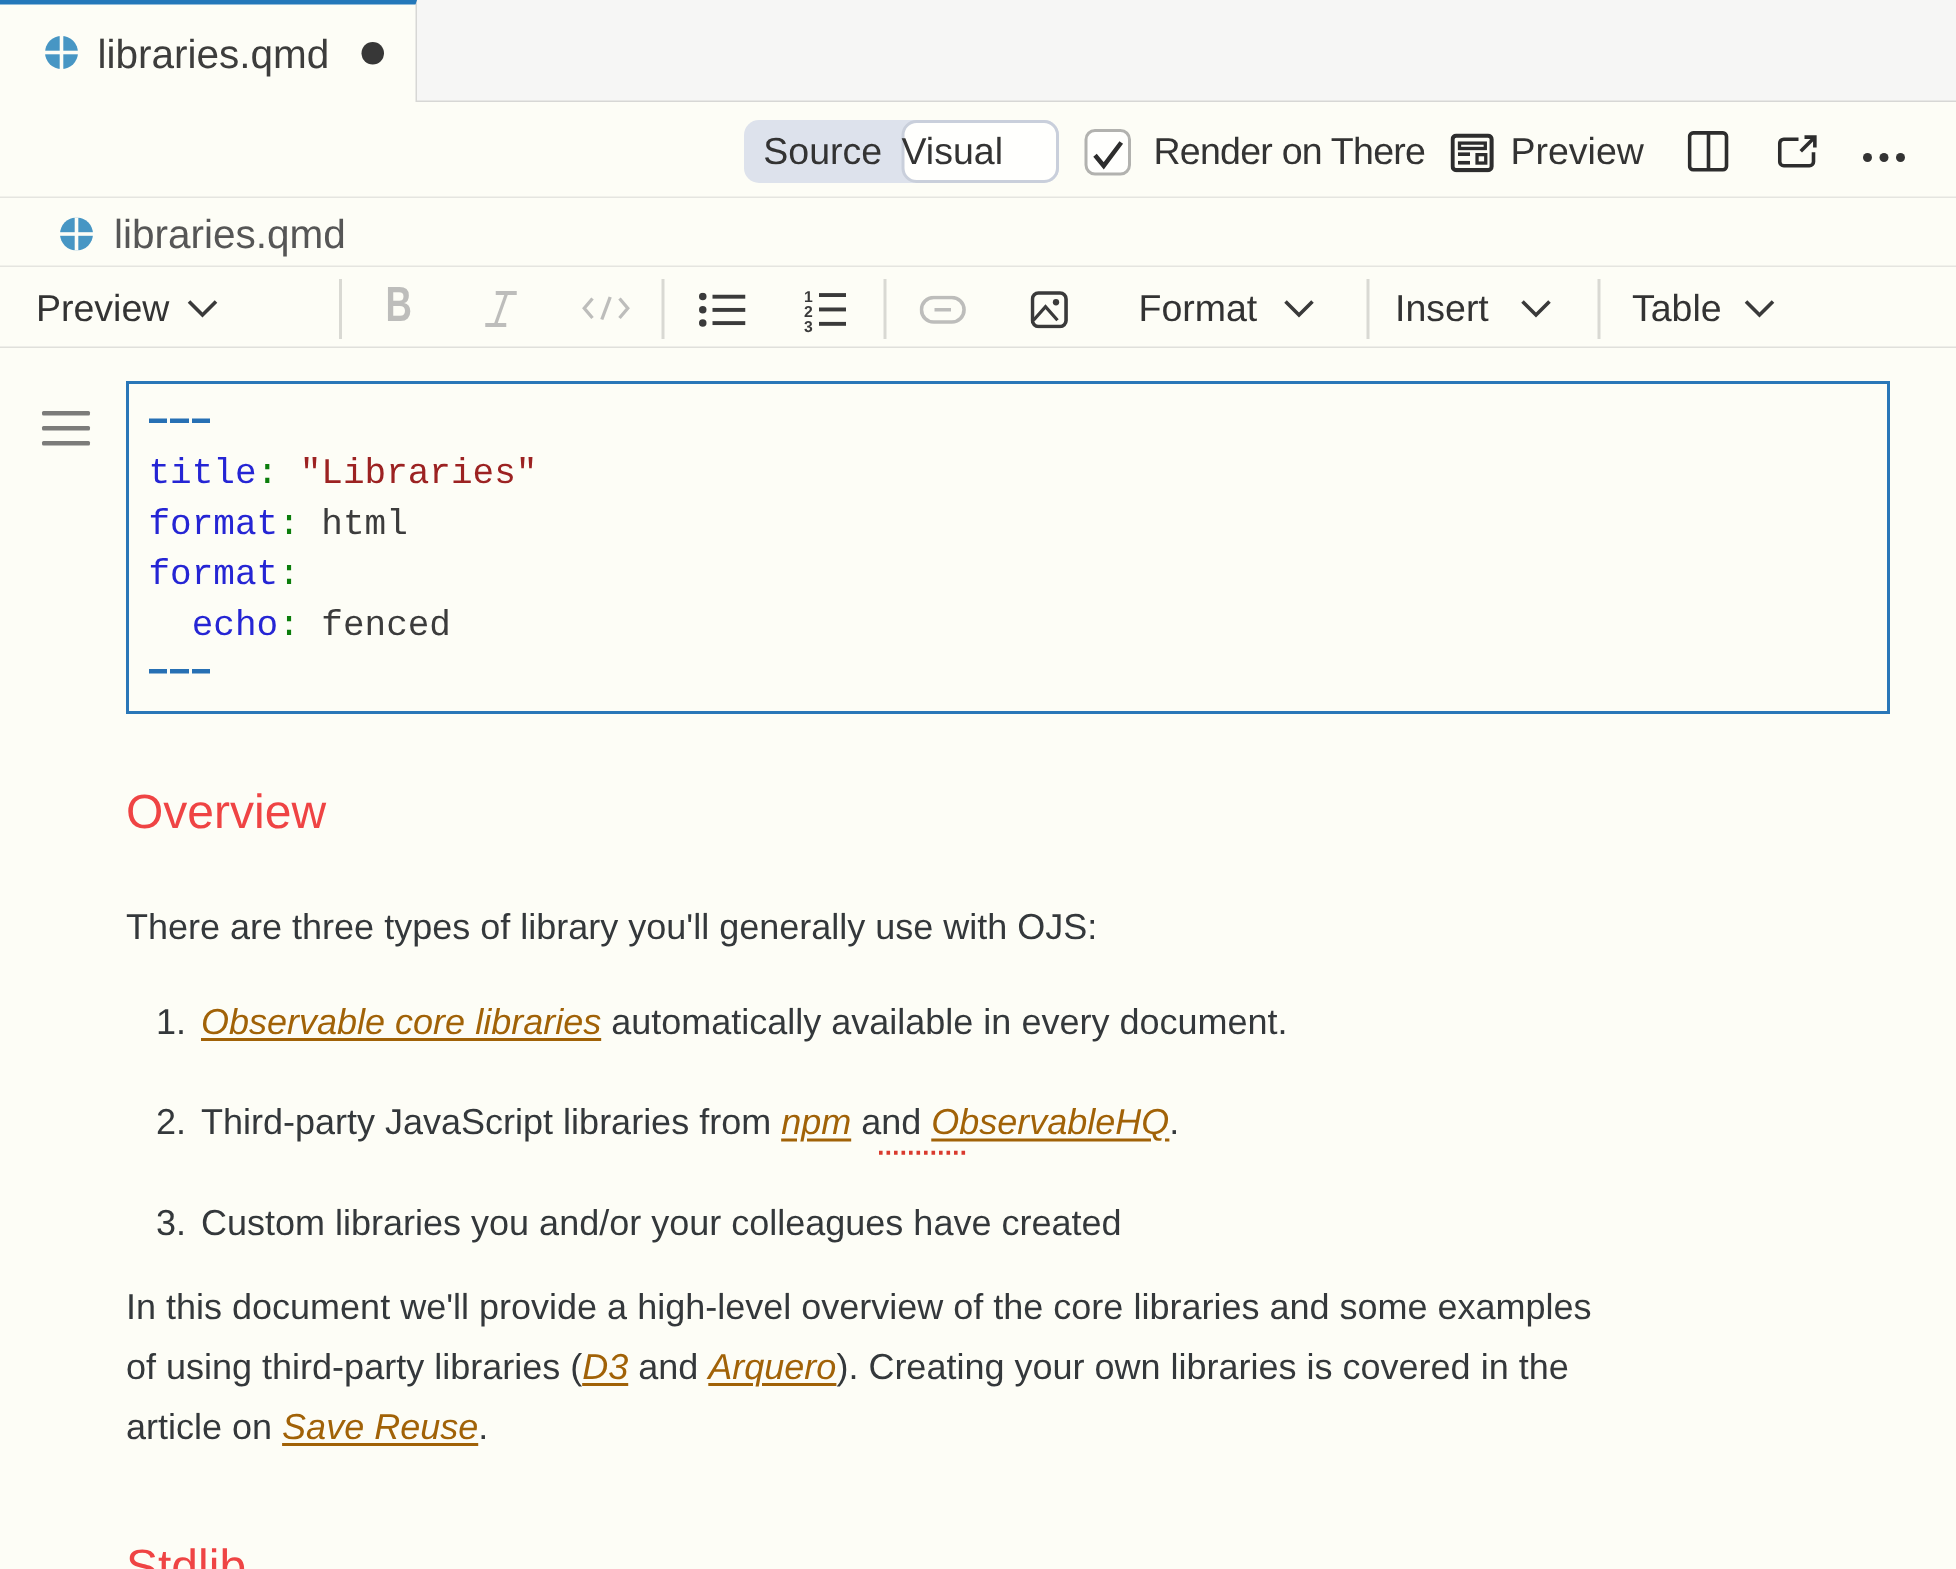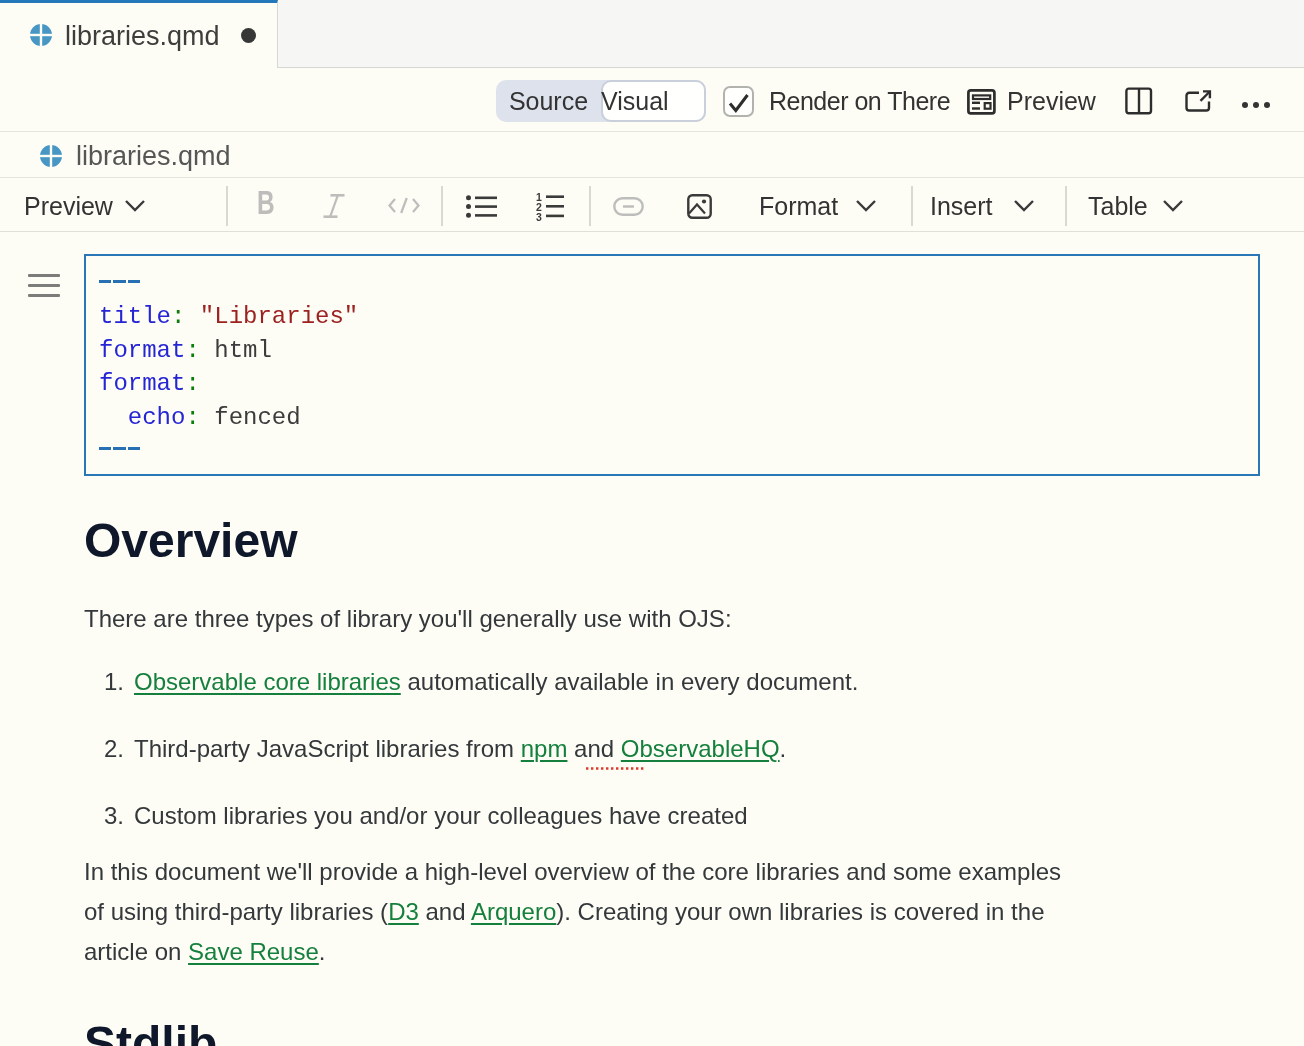--- a/index.html
+++ b/index.html
@@ -34,22 +34,22 @@
   #yaml { position:absolute; left:84px; top:254px; width:1176px; height:222px;
     border:2px solid #2a77b8; }
   #yamltext { position:absolute; left:13px; top:11px; font-family:"Liberation Mono", monospace;
     font-size:24px; line-height:33.4px; white-space:pre; color:#3c3c3c; }  
   .dsh { display:inline-block; width:41.2px; height:2.6px; vertical-align:7.5px;
     background:repeating-linear-gradient(90deg,#2770b4 0,#2770b4 12.4px,rgba(0,0,0,0) 12.4px,rgba(0,0,0,0) 14.4px); }
   .yk { color:#2525d4; }  
   .yc { color:#0b7d0b; }  
   .ys { color:#9c2222; }  
   .body { position:absolute; font-size:24px; line-height:40px; color:#34383b; white-space:pre; }
-  h2.hd { position:absolute; font-size:48px; line-height:48px; font-weight:bold; color:#0f172a; }
-  a.lk { color:#15803d; text-decoration:underline; text-decoration-thickness:2px; text-underline-offset:3px; }
+  h2.hd { position:absolute; font-size:32px; line-height:48px; font-weight:normal; color:#ef4444; }
+  a.lk { color:#a16207; text-decoration:underline; text-decoration-thickness:2px; text-underline-offset:3px;font-style:italic; }
   .num { display:inline-block; width:40px; text-align:right; margin-right:10px; }
 </style>
 </head>
 <body>
 
 <div id="tabstrip"></div>
 <div id="tab">
   <svg class="abs" style="left:30px;top:21px" width="22" height="22" viewBox="0 0 22 22">
     <circle cx="11" cy="11" r="11" fill="#4796c4"></circle>
     <rect x="9.8" y="0" width="2.4" height="22" fill="#fdfdf6"></rect>

